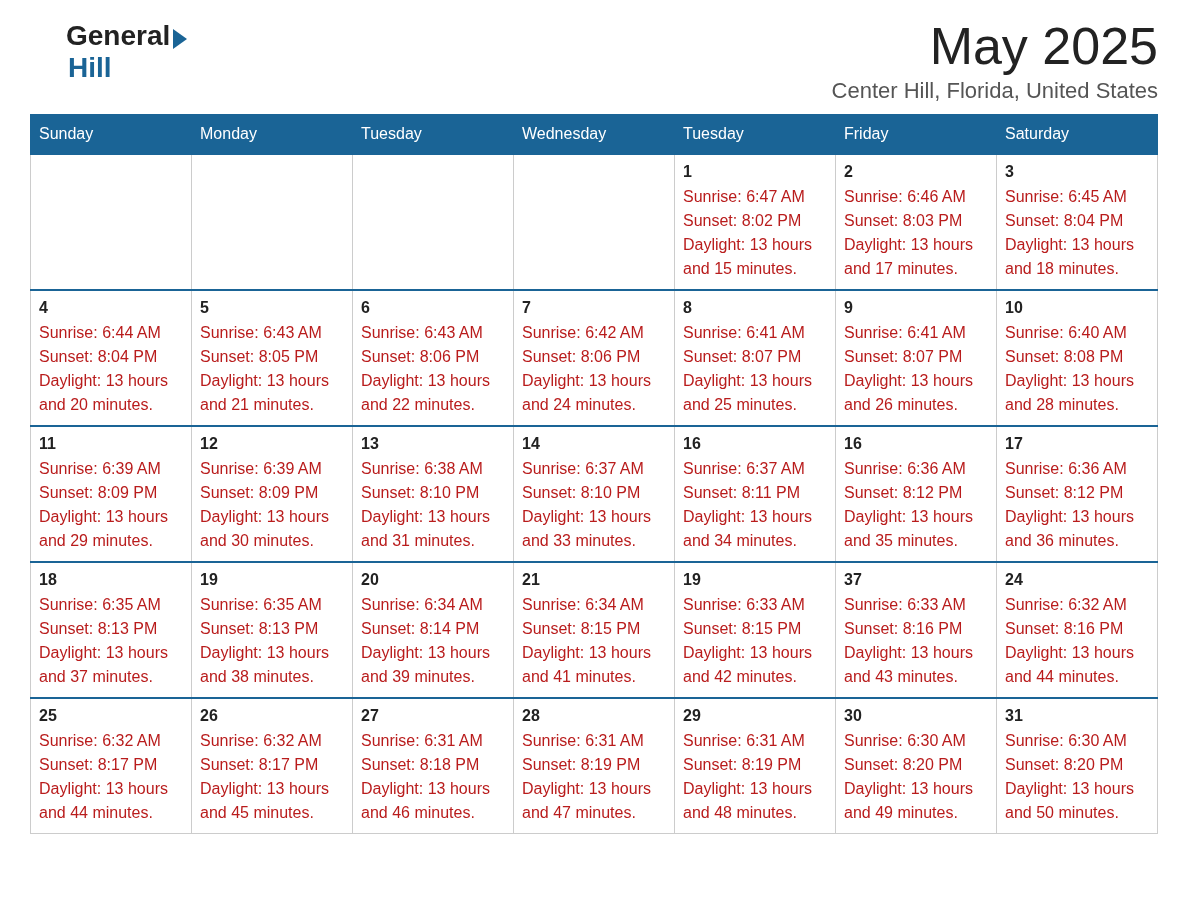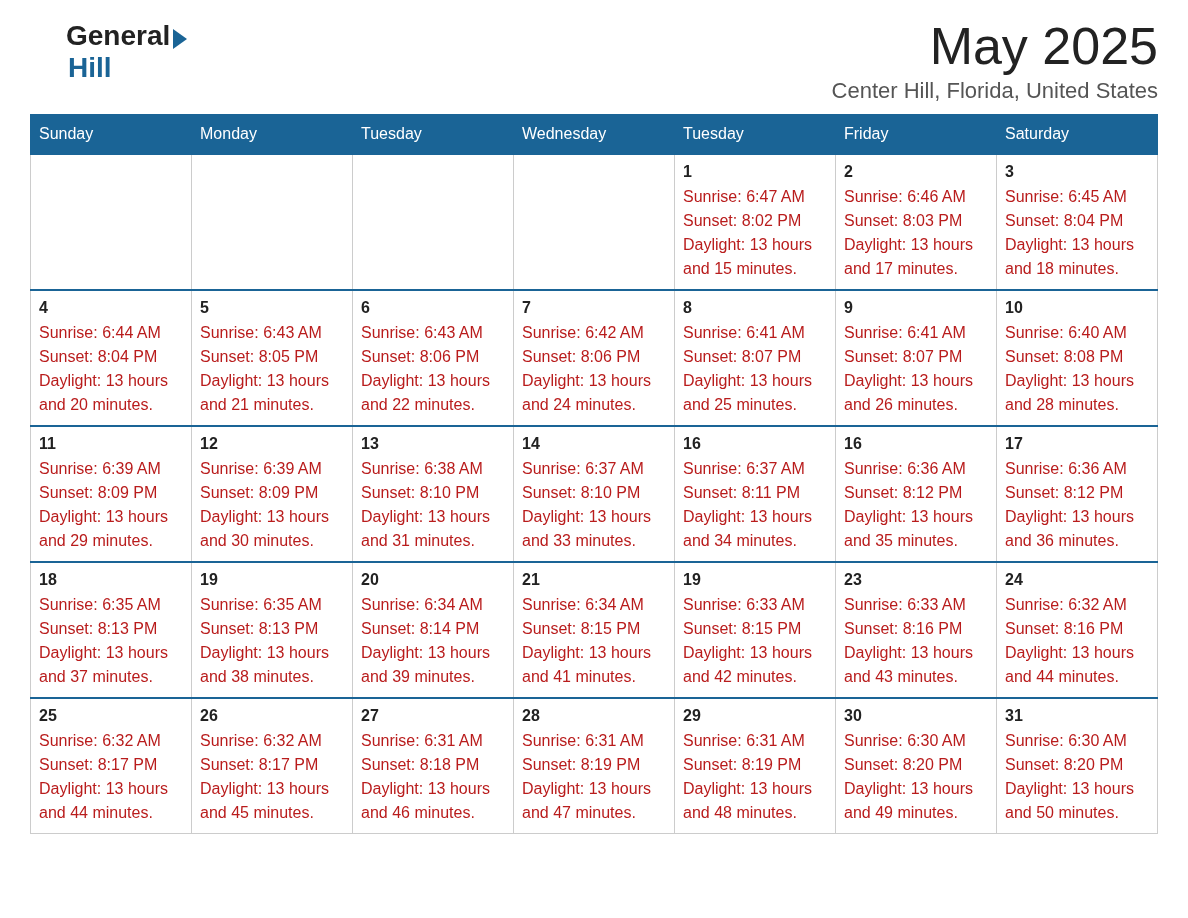--- a/index.html
+++ b/index.html
@@ -267,21 +267,21 @@
 Sunset: 8:15 PM
 Daylight: 13 hours and 41 minutes.</div>
         </td>
         <td>
           <div class="day-number">19</div>
           <div class="day-info" style="white-space: pre-line;">Sunrise: 6:33 AM
 Sunset: 8:15 PM
 Daylight: 13 hours and 42 minutes.</div>
         </td>
         <td>
-          <div class="day-number">23</div>
+          <div class="day-number">37</div>
           <div class="day-info" style="white-space: pre-line;">Sunrise: 6:33 AM
 Sunset: 8:16 PM
 Daylight: 13 hours and 43 minutes.</div>
         </td>
         <td>
           <div class="day-number">24</div>
           <div class="day-info" style="white-space: pre-line;">Sunrise: 6:32 AM
 Sunset: 8:16 PM
 Daylight: 13 hours and 44 minutes.</div>
         </td>

